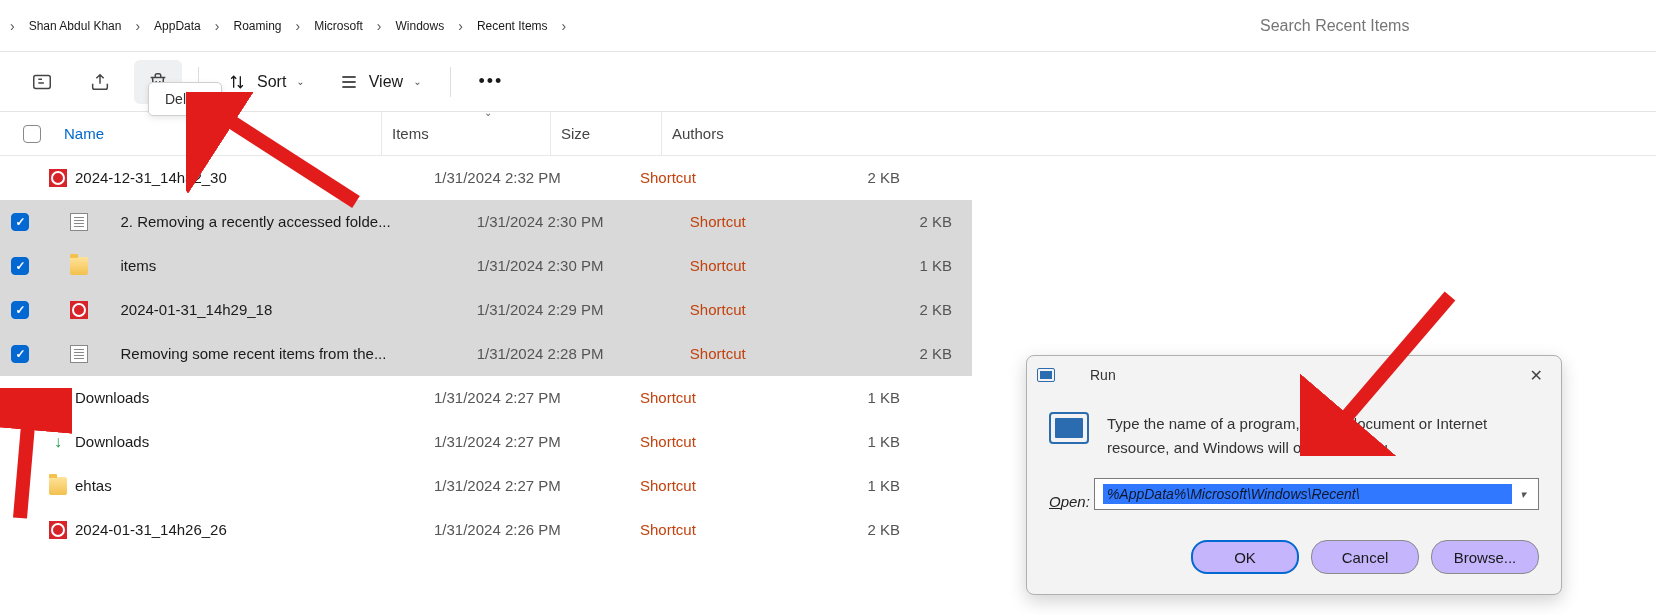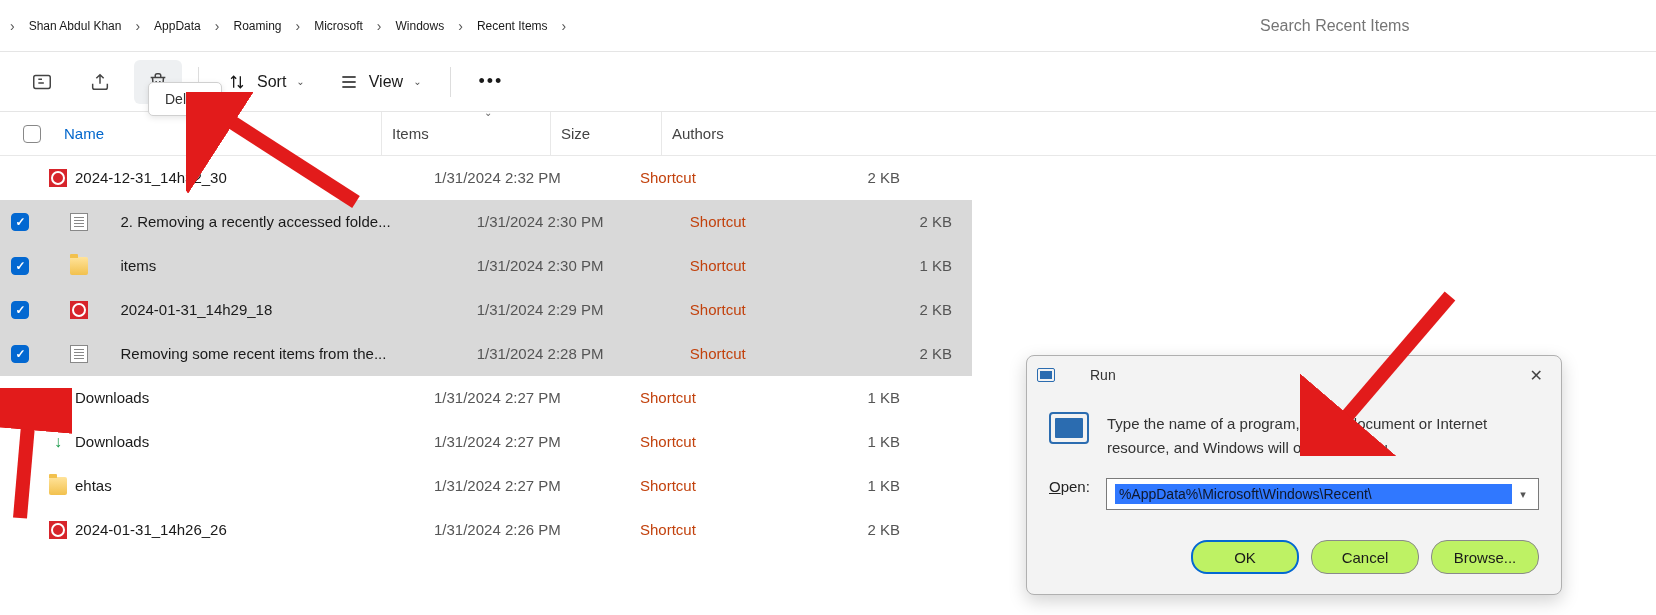--- a/index.html
+++ b/index.html
@@ -299,23 +299,24 @@
   .run-big-icon::after {
     content:""; position:absolute; inset:4px; background:#2b6cb0; border-radius:1px;
   }
   .run-text {
     font-size: 15px;
     color: #333;
     line-height: 1.6;
   }
   .run-open-row {
     display: flex;
-    align-items: flex-start;
+    align-items: flex-end;
     padding: 8px 22px 18px 22px;
-    gap: 16px;
+    gap: 4px;
+    font-style: italic;
   }
   .run-open-label {
     font-size: 15px;
     color: #222;
   }
   .run-open-label u { text-decoration: underline; }
   .run-field {
     flex: 1;
     height: 32px;
     border: 1px solid #7a7a7a;
@@ -343,21 +344,21 @@
   .run-buttons {
     display: flex;
     justify-content: flex-end;
     gap: 12px;
     padding: 12px 22px 20px 22px;
   }
   .run-btn {
     width: 108px;
     height: 34px;
     border: 1px solid #8a8a8a;
-    background: #bef264;
+    background: #c4b5fd;
     border-radius: 16px;
     font-size: 15px;
     cursor: pointer;
     display: flex;
     align-items: center;
     justify-content: center;
   }
   .run-btn.primary {
     border: 2px solid #0368d1;
   }

